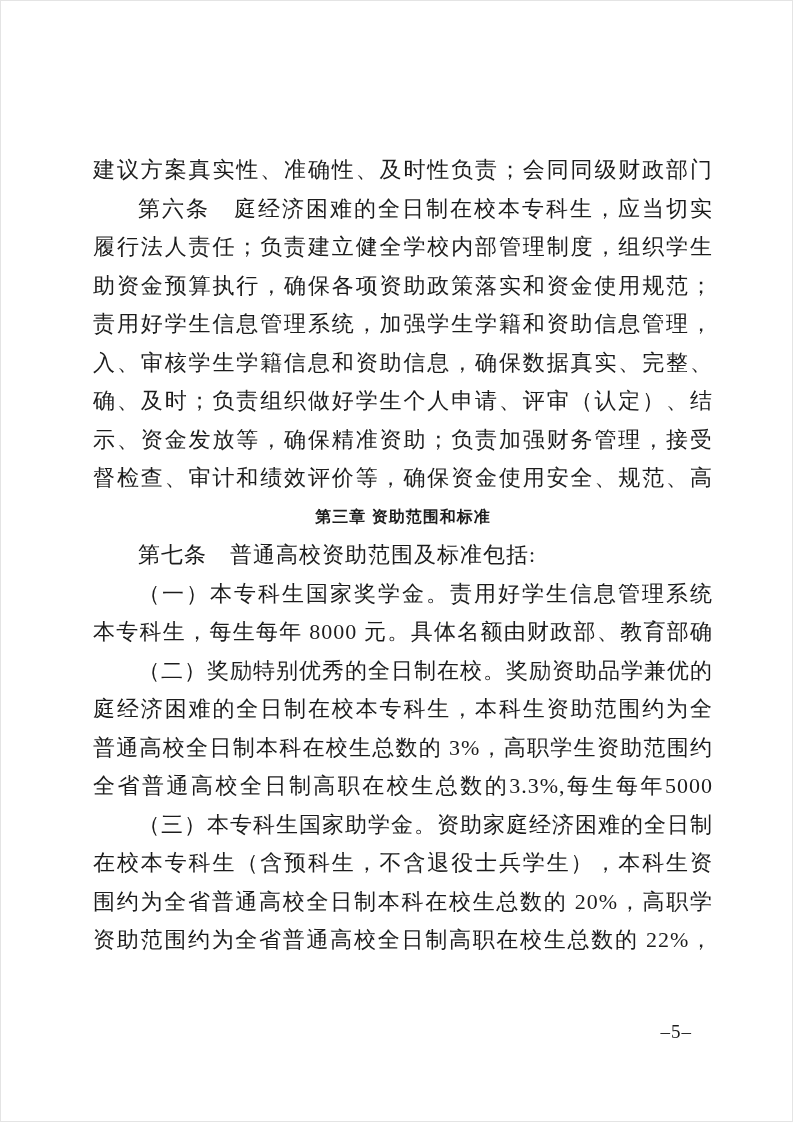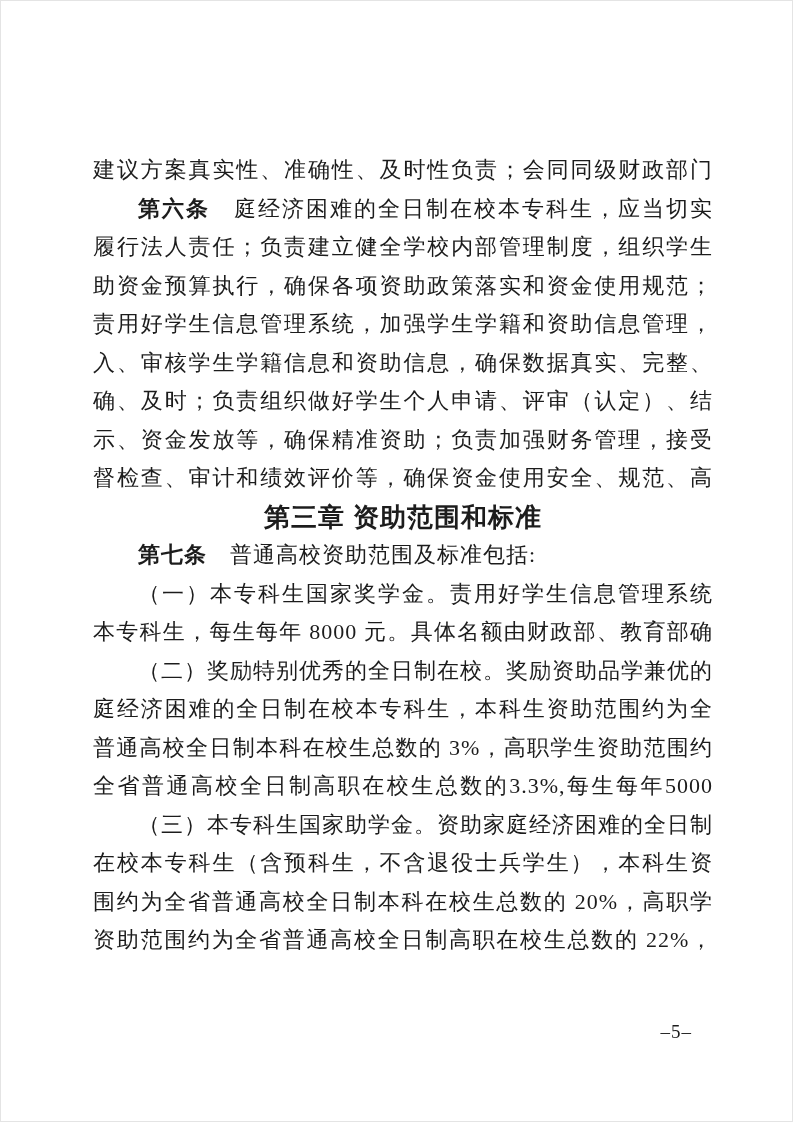--- a/index.html
+++ b/index.html
@@ -34,26 +34,26 @@
     overflow: hidden;
   }
   .line.no-just {
     text-align: left;
     text-align-last: left;
   }
   .line.indent {
     padding-left: 45px;
   }
   .line .b {
-    font-weight: bold;
+    font-weight: normal;
   }
   .line.heading {
     font-family: "Liberation Sans", "DejaVu Sans", sans-serif;
     font-weight: bold;
-    font-size: 26px;
+    font-size: 16px;
     letter-spacing: 1px;
     text-align: center;
     text-align-last: center;
   }
   .page-number {
     position: absolute;
     top: 1020px;
     right: 100px;
     font-size: 19px;
     letter-spacing: 1px;

